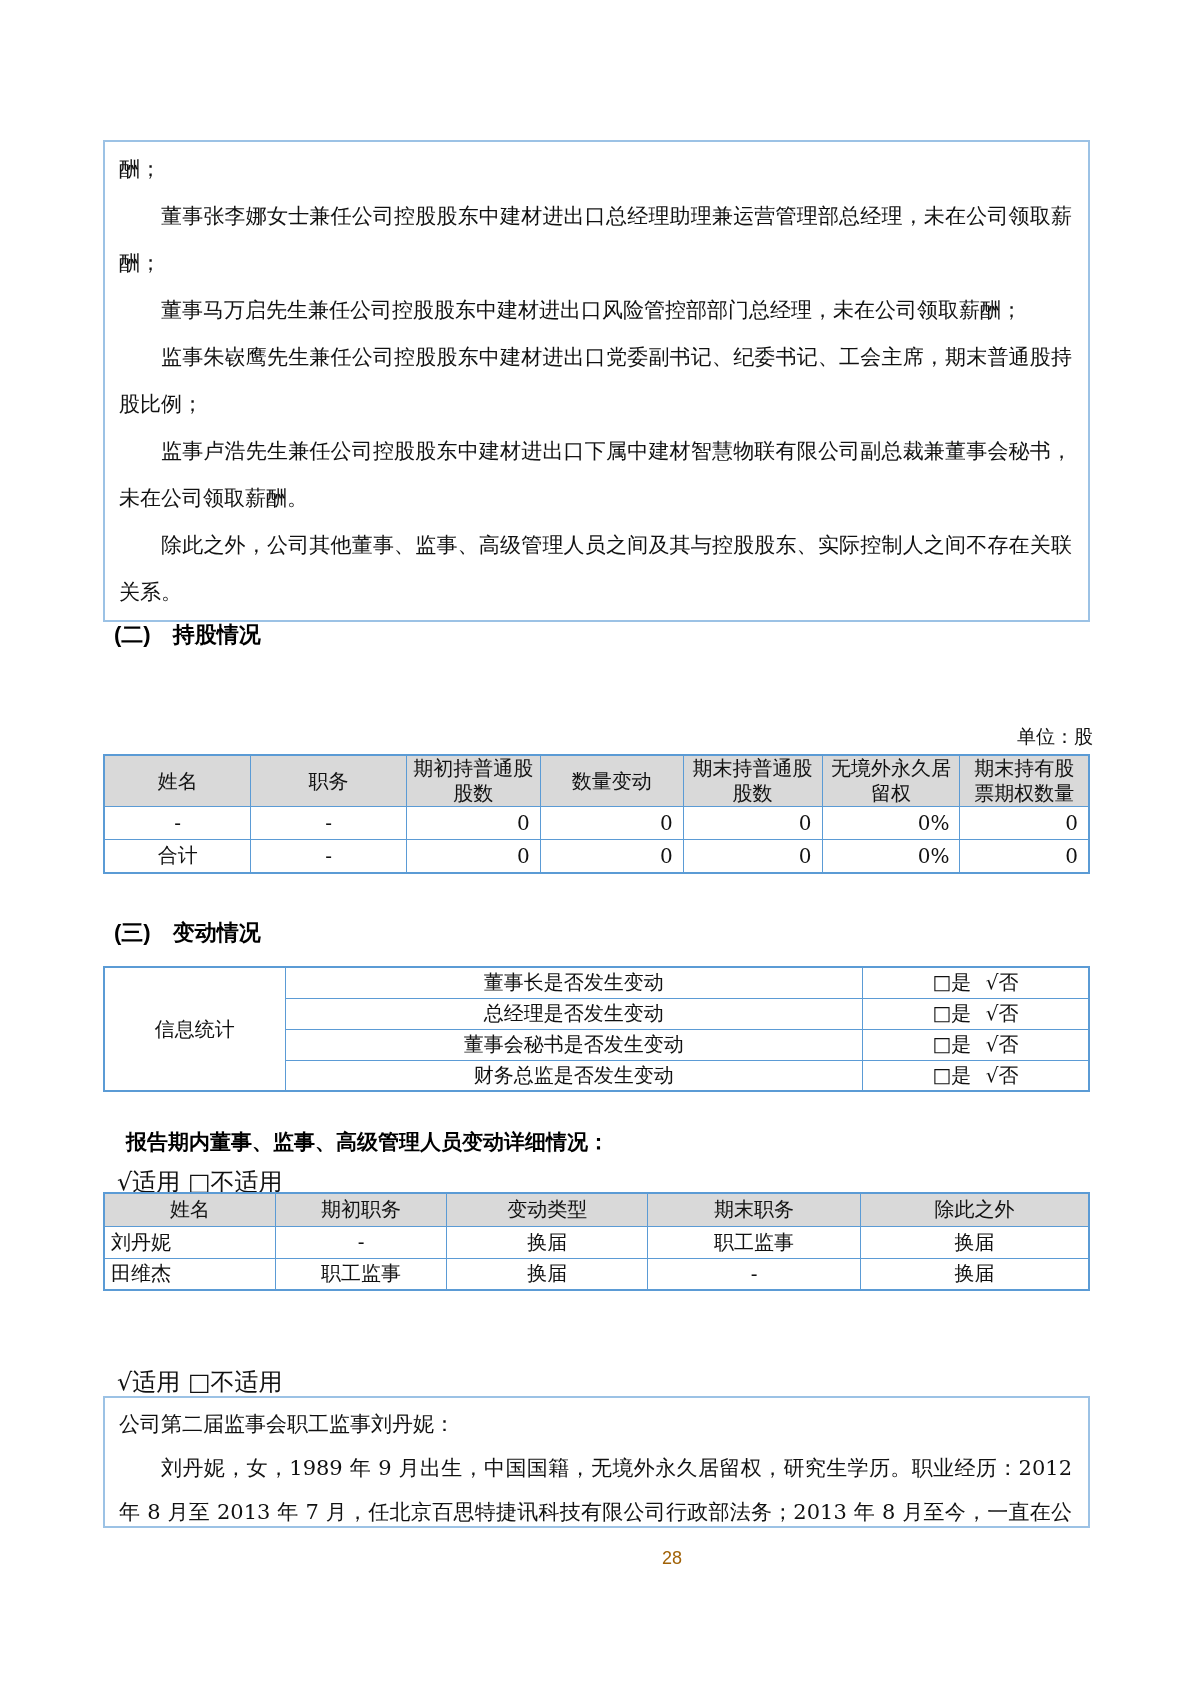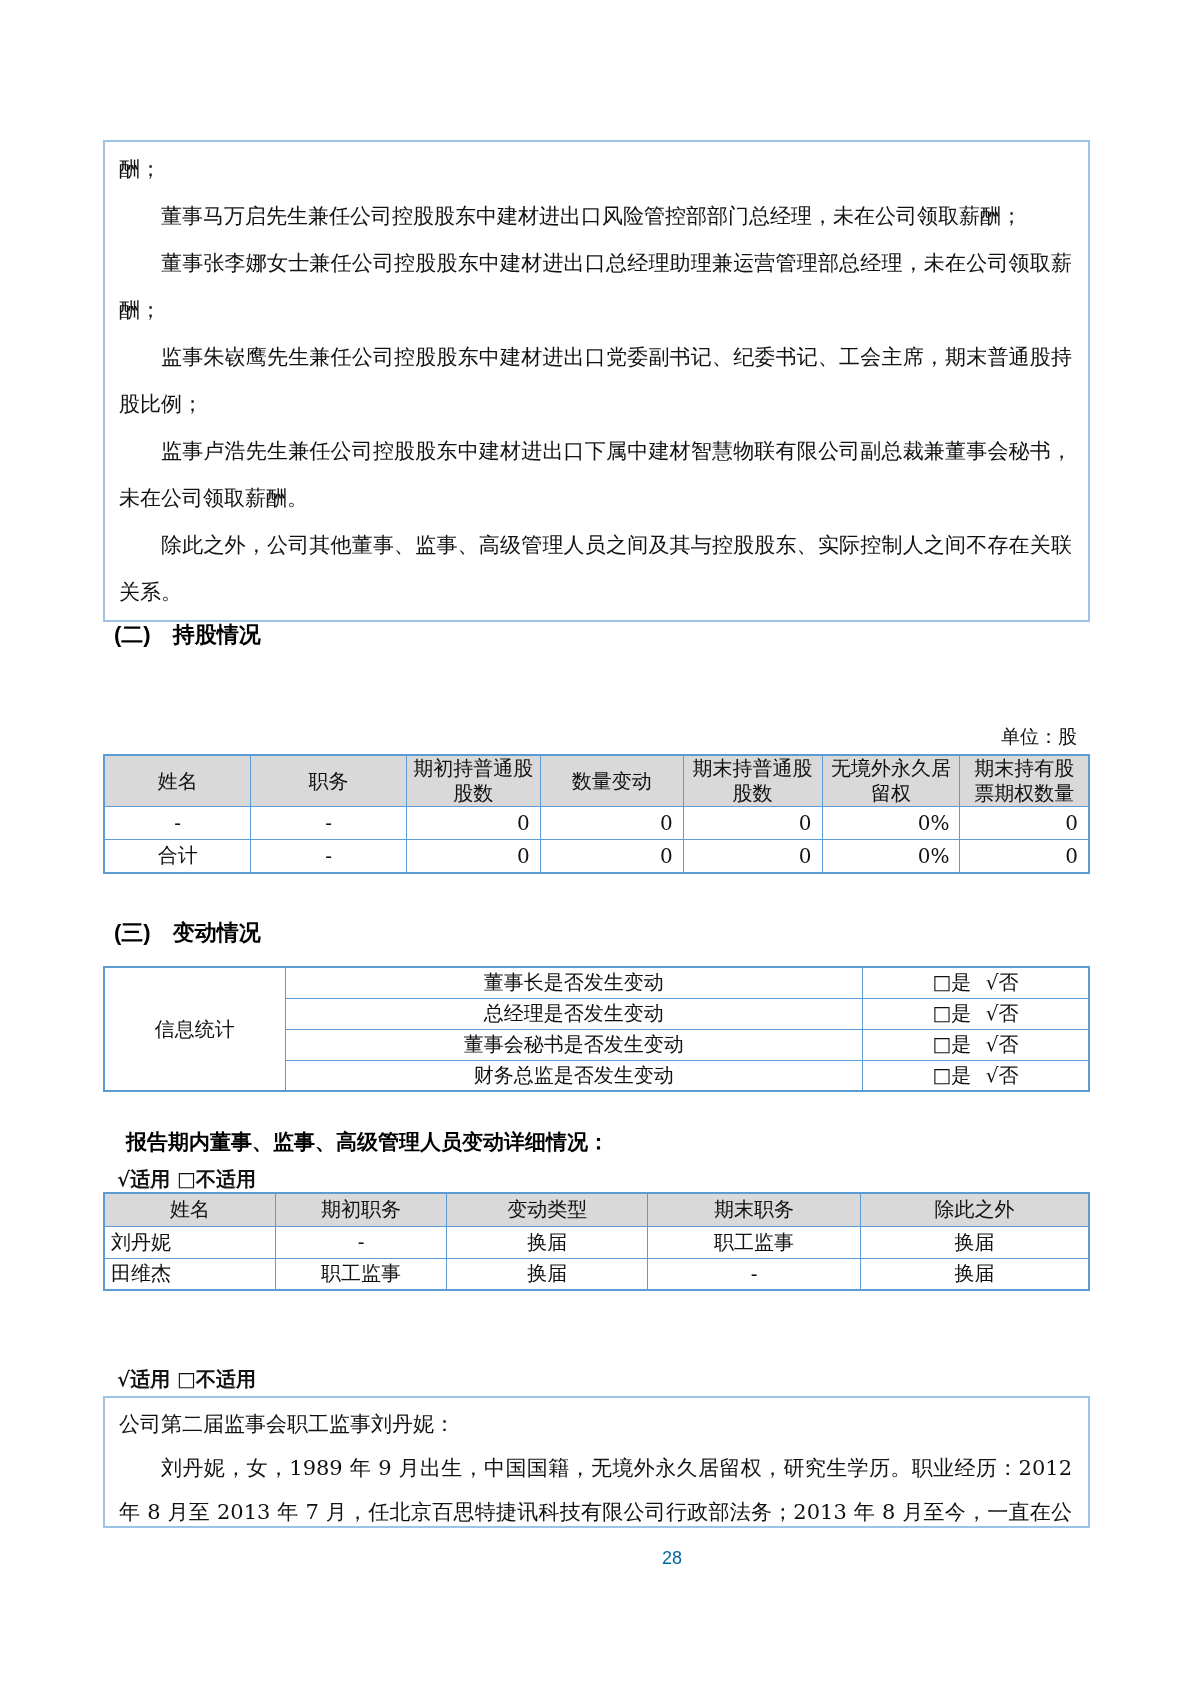--- a/index.html
+++ b/index.html
@@ -52,31 +52,30 @@
     font-weight:bold;
     font-size:21px;
     color:#000;
   }
   .t-change{ top:1128px; }
   .t-career{ top:1328px; }
 
   .apply-line{
     position:absolute;
     left:117px;
-    font-size:20px;
+    font-size:24px;
     color:#111;
-    font-weight:bold;
   }
   .a-change{ top:1166px; }
   .a-career{ top:1366px; }
 
   .unit-note{
     position:absolute;
     top:724px;
-    left:90px;
+    left:106px;
     width:987px;
     text-align:right;
     font-size:19px;
   }
 
   
   table{
     position:absolute;
     left:103px;
     width:987px;
@@ -129,32 +128,32 @@
   .cell-c{ text-align:center; }
   .cell-r{ text-align:right; padding-right:10px; }
   .cell-l{ text-align:left; }
 
   .page-number{
     position:absolute;
     top:1548px;
     left:662px;
     font-family:"Liberation Sans","DejaVu Sans",sans-serif;
     font-size:18px;
-    color:#0369a1;
+    color:#a16207;
   }
 </style>
 </head>
 <body>
 
 <div class="page">
 
   <div class="blue-box box-top">
     <p>酬；</p>
+    <p class="indent">董事张李娜女士兼任公司控股股东中建材进出口总经理助理兼运营管理部总经理，未在公司领取薪酬；</p>
     <p class="indent">董事马万启先生兼任公司控股股东中建材进出口风险管控部部门总经理，未在公司领取薪酬；</p>
-    <p class="indent">董事张李娜女士兼任公司控股股东中建材进出口总经理助理兼运营管理部总经理，未在公司领取薪酬；</p>
     <p class="indent">监事朱嵚鹰先生兼任公司控股股东中建材进出口党委副书记、纪委书记、工会主席，期末普通股持股比例；</p>
     <p class="indent">监事卢浩先生兼任公司控股股东中建材进出口下属中建材智慧物联有限公司副总裁兼董事会秘书，未在公司领取薪酬。</p>
     <p class="indent">除此之外，公司其他董事、监事、高级管理人员之间及其与控股股东、实际控制人之间不存在关联关系。</p>
   </div>
 
   <div class="sec-heading h-sec2">
     <span>(二)</span>
     <span>持股情况</span>
   </div>
 

